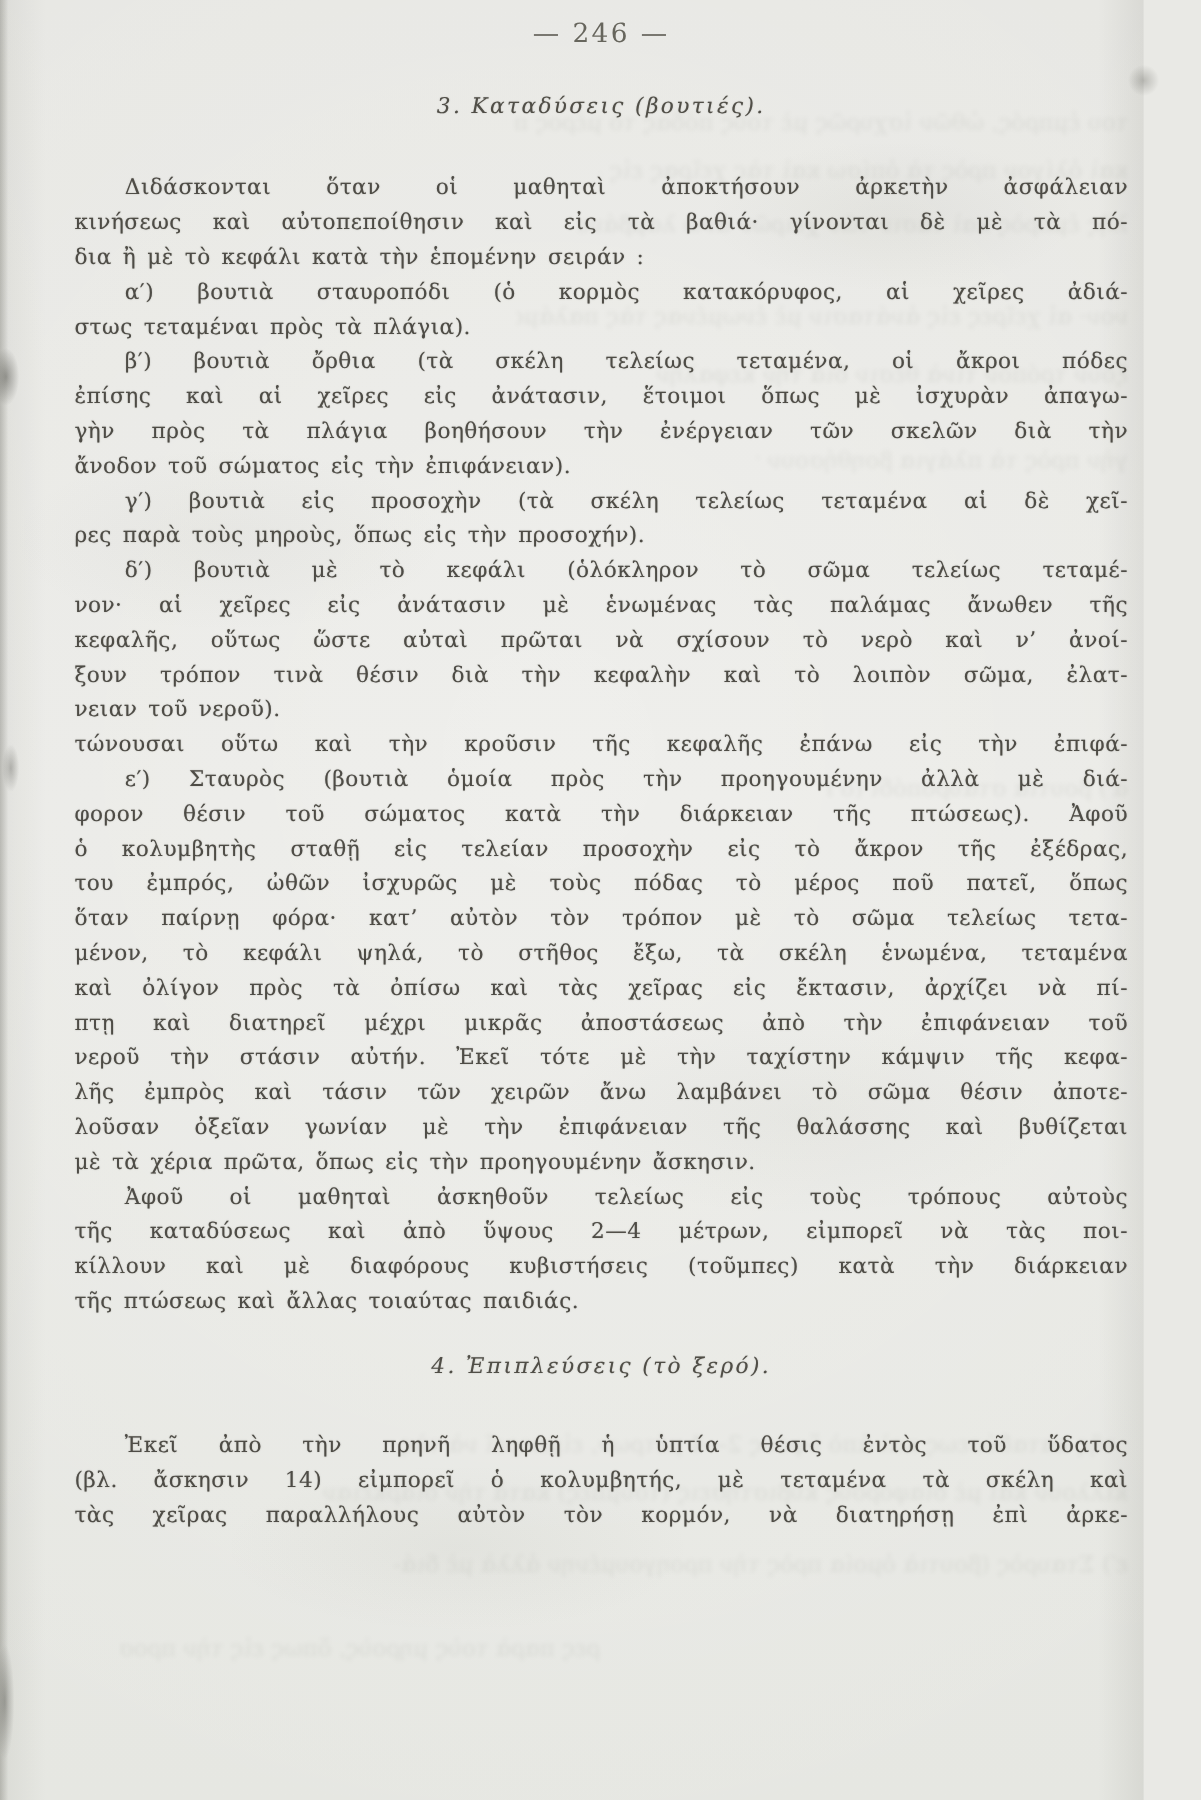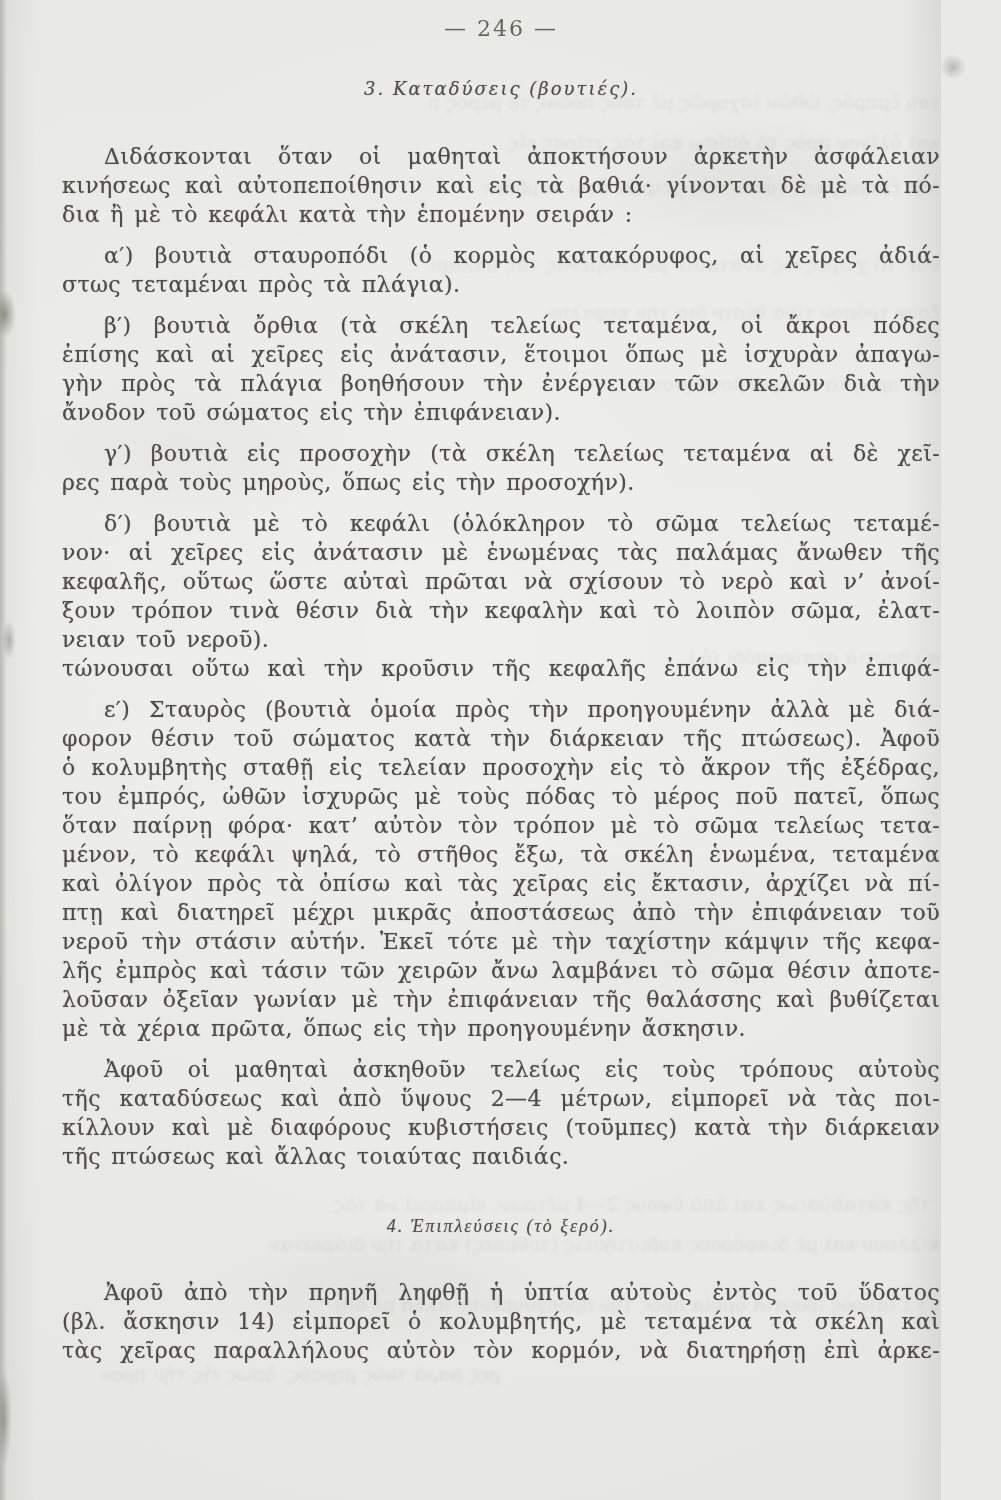--- a/index.html
+++ b/index.html
@@ -10,20 +10,21 @@
     overflow: hidden;
   }
   .page {
     position: relative;
     width: 941px; height: 1500px;
     background:
       radial-gradient(ellipse 130% 90% at 48% 42%, rgba(255,255,255,0.28), rgba(255,255,255,0) 70%),
       linear-gradient(90deg, rgba(110,110,100,0.10), rgba(110,110,100,0) 4%, rgba(110,110,100,0) 96%, rgba(110,110,100,0.12)),
       linear-gradient(180deg, #e7e7e3 0%, #e9e9e5 45%, #e6e7e2 100%);
     color: #4e4c46;
+    padding-left: 12px;
   }
   .edge-left {
     position: absolute; left: 0; top: 0; bottom: 0; width: 7px;
     background: linear-gradient(90deg, rgba(95,95,86,0.30), rgba(95,95,86,0));
     pointer-events: none;
   }
   .mottle {
     position: absolute; inset: 0; pointer-events: none;
     background:
       radial-gradient(220px 90px at 78% 12%, rgba(120,122,112,0.07), rgba(0,0,0,0) 70%),
@@ -44,26 +45,26 @@
   }
   .heading {
     text-align: center;
     font-style: italic;
     font-size: 18px;
     letter-spacing: 2px;
     color: #504e47;
     text-shadow: 0 0 1px rgba(80,78,70,0.45);
   }
   .heading.h-sec3 { margin-top: 37px; }
-  .heading.h-sec4 { margin-top: 45px; font-family: Liberation Serif, serif; }
-  .para { margin-top: 12px; }
+  .heading.h-sec4 { margin-top: 29px; }
+  .para { }
   .para.p-first3 { margin-top: 43px; }
   .para.p-first4 { margin-top: 41px; }
   .line {
-    font-size: 22px;
+    font-size: 18px;
     line-height: 29px;
     text-align: justify;
     text-align-last: justify;
     word-spacing: 3px;
     letter-spacing: 0.4px;
     color: #4e4c46;
     text-shadow: 0 0 1px rgba(78,76,68,0.5);
   }
   .line.first { text-indent: 42px; }
   .line.last { text-align-last: left; }
@@ -167,19 +168,19 @@
     <div class="para">
       <div class="line first">Ἀφοῦ οἱ μαθηταὶ ἀσκηθοῦν τελείως εἰς τοὺς τρόπους αὐτοὺς</div>
       <div class="line">τῆς καταδύσεως καὶ ἀπὸ ὕψους 2—4 μέτρων, εἰμπορεῖ νὰ τὰς ποι-</div>
       <div class="line">κίλλουν καὶ μὲ διαφόρους κυβιστήσεις (τοῦμπες) κατὰ τὴν διάρκειαν</div>
       <div class="line last">τῆς πτώσεως καὶ ἄλλας τοιαύτας παιδιάς.</div>
     </div>
 
     <div class="heading h-sec4">4. Ἐπιπλεύσεις (τὸ ξερό).</div>
 
     <div class="para p-first4">
-      <div class="line first">Ἀφοῦ ἀπὸ τὴν πρηνῆ ληφθῇ ἡ ὑπτία αὐτοὺς ἐντὸς τοῦ ὕδατος</div>
+      <div class="line first">Ἐκεῖ ἀπὸ τὴν πρηνῆ ληφθῇ ἡ ὑπτία θέσις ἐντὸς τοῦ ὕδατος</div>
       <div class="line">(βλ. ἄσκησιν 14) εἰμπορεῖ ὁ κολυμβητής, μὲ τεταμένα τὰ σκέλη καὶ</div>
       <div class="line">τὰς χεῖρας παραλλήλους αὐτὸν τὸν κορμόν, νὰ διατηρήσῃ ἐπὶ ἀρκε-</div>
     </div>
 
   </div>
 </div>
 
 </body></html>

